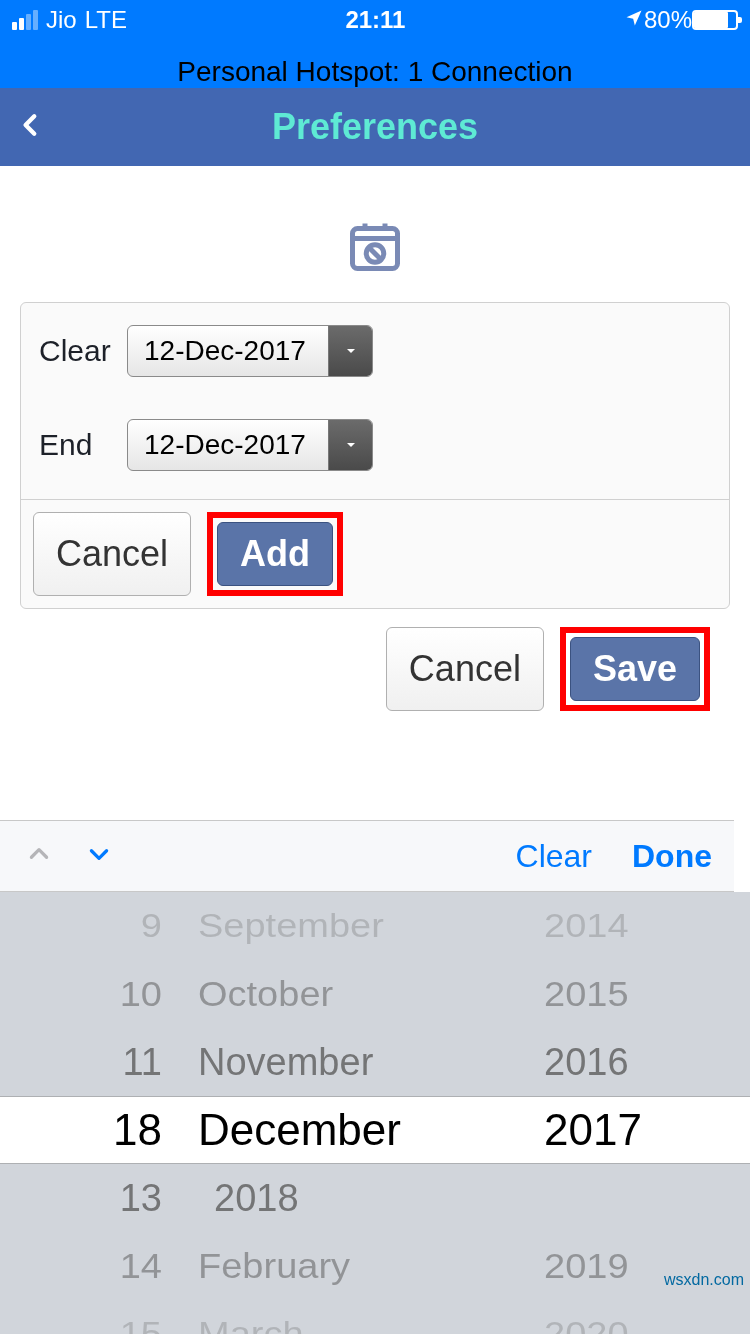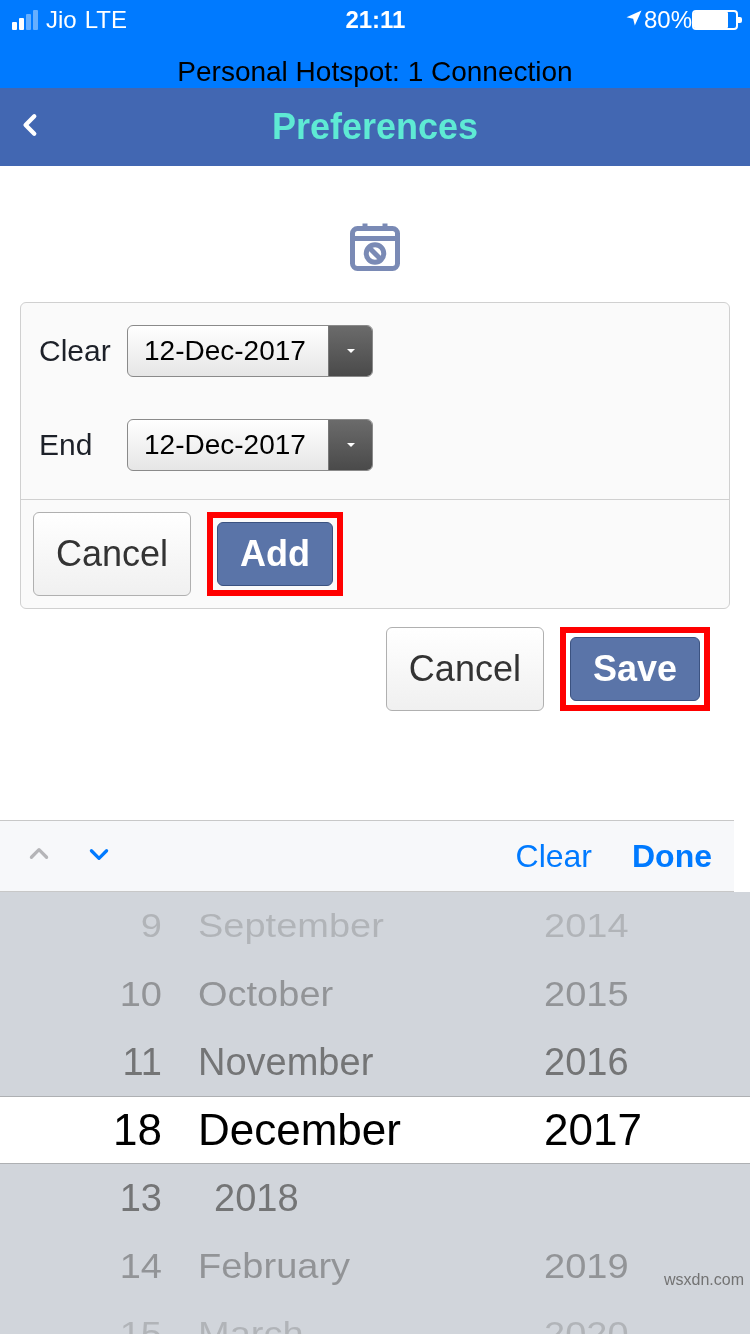--- a/index.html
+++ b/index.html
@@ -134,21 +134,21 @@
   .wheel-row span { font-size: 38px; color:#555; }
   .wheel-sel {
     background:#fff;
     border-top: 1px solid #aeb0b3;
     border-bottom: 1px solid #aeb0b3;
   }
   .wheel-sel span { color:#000; font-size: 44px; font-weight:400;}
   .fade1 span { opacity:.25; transform:scaleY(.85); display:inline-block;}
   .fade2 span { opacity:.5; transform:scaleY(.92); display:inline-block;}
   .fade3 span { opacity:.75; }
-  .watermark { position:absolute; right:6px; bottom:45px; font-size:16px; color:#737373;}
+  .watermark { position:absolute; right:6px; bottom:45px; font-size:16px; color:#0369a1;}
 </style>
 </head>
 <body>
 
 <div class="status-bar">
   <div class="status-left">
     <div class="signal">
       <div class="bar b1"></div>
         <div class="bar b2"></div>
         <div class="bar b3"></div>

